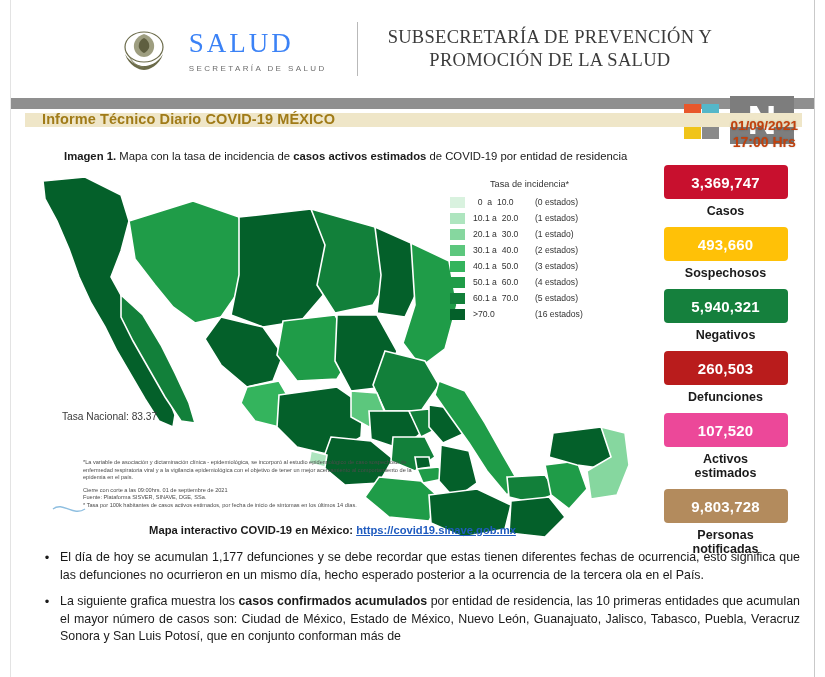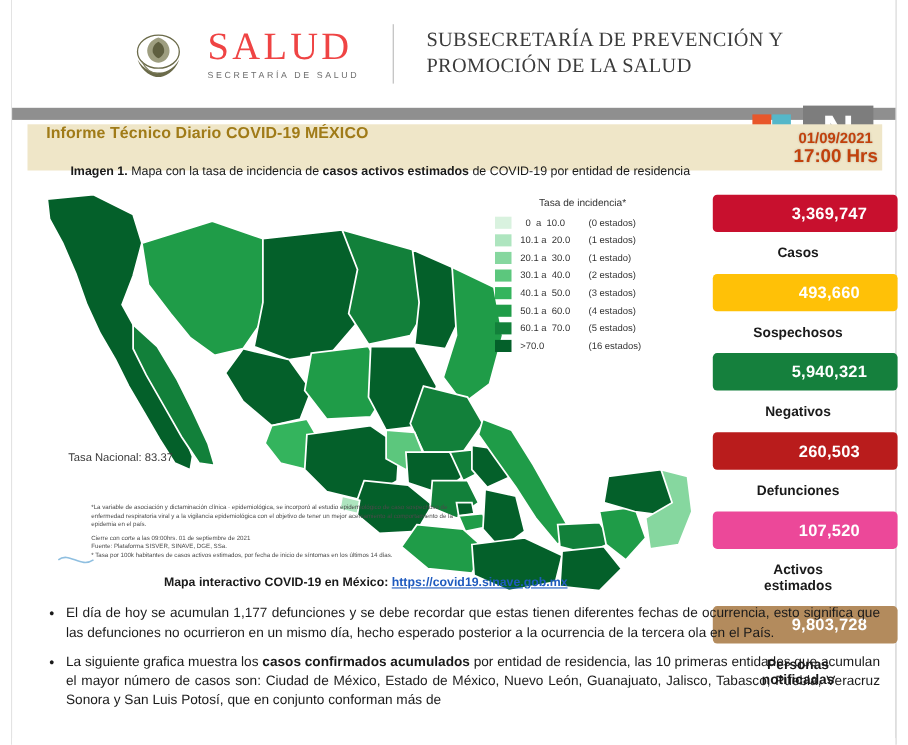--- a/index.html
+++ b/index.html
@@ -54,23 +54,23 @@
     position: relative;
   }
   .eagle svg { display:block; }
   .salud-block {
     display: flex;
     flex-direction: column;
     justify-content: center;
   }
   .salud-word {
     font-family: "Liberation Serif", serif;
-    font-size: 35px;
+    font-size: 27px;
     letter-spacing: 3px;
-    color: #ef4444;
+    color: #3b82f6;
     font-weight: 400;
     line-height: 36px;
   }
   .salud-sub {
     font-family: "Liberation Sans", sans-serif;
     font-size: 8px;
     letter-spacing: 2.4px;
     color: #6d6d6d;
     margin-top: 3px;
   }
@@ -80,20 +80,21 @@
     background: #b9b9b9;
     margin: 0 16px;
   }
   .subsec {
     font-family: "Liberation Serif", serif;
     font-size: 18.5px;
     color: #3b3b3b;
     line-height: 23px;
     letter-spacing: 0.3px;
     max-width: 340px;
+    text-align: center;
   }
 
   
   .grey-bar {
     position: absolute;
     left: 11px;
     top: 98px;
     width: 803px;
     height: 11px;
     background: #8f8f8f;
@@ -125,44 +126,44 @@
     line-height: 48px;
     text-align: center;
   }
 
   
   .title-band {
     position: absolute;
     left: 25px;
     top: 113px;
     width: 777px;
-    height: 42px;
+    height: 14px;
     background: #efe6c8;
     display: flex;
-    align-items: flex-start;
+    align-items: flex-end;
   }
   .title-band .title-text {
     margin-left: 17px;
     color: #a07b18;
     font-size: 14.5px;
     font-weight: bold;
     letter-spacing: 0.1px;
   }
   .date-block {
     position: absolute;
     right: 27px;
     top: 118px;
     text-align: center;
     color: #c2410c;
     font-size: 13.5px;
     font-weight: bold;
     line-height: 16px;
     text-shadow: 0 0 2px rgba(0,0,0,0.25);
   }
-  .date-block .hrs { font-size: 17px; font-weight: bold; }
+  .date-block .hrs { font-size: 14px; font-weight: bold; }
 
   
   .caption {
     position: absolute;
     left: 36px;
     top: 149px;
     width: 620px;
     font-size: 11.3px;
     color: #1a1a1a;
     line-height: 14px;
@@ -246,31 +247,30 @@
 
   
   .stats {
     position: absolute;
     left: 648px;
     top: 165px;
     width: 155px;
   }
   .stat-box {
     width: 124px;
-    margin: 12px auto;
+    margin: 0 auto;
     height: 34px;
     border-radius: 4px;
     color: #ffffff;
     font-size: 15px;
     font-weight: bold;
     display: flex;
     align-items: center;
     justify-content: center;
     letter-spacing: 0.2px;
-    padding-left: 44px;
   }
   .stat-label {
     text-align: center;
     font-size: 12.5px;
     font-weight: bold;
     color: #1a1a1a;
     margin-top: 5px;
     margin-bottom: 9px;
     line-height: 14px;
   }

